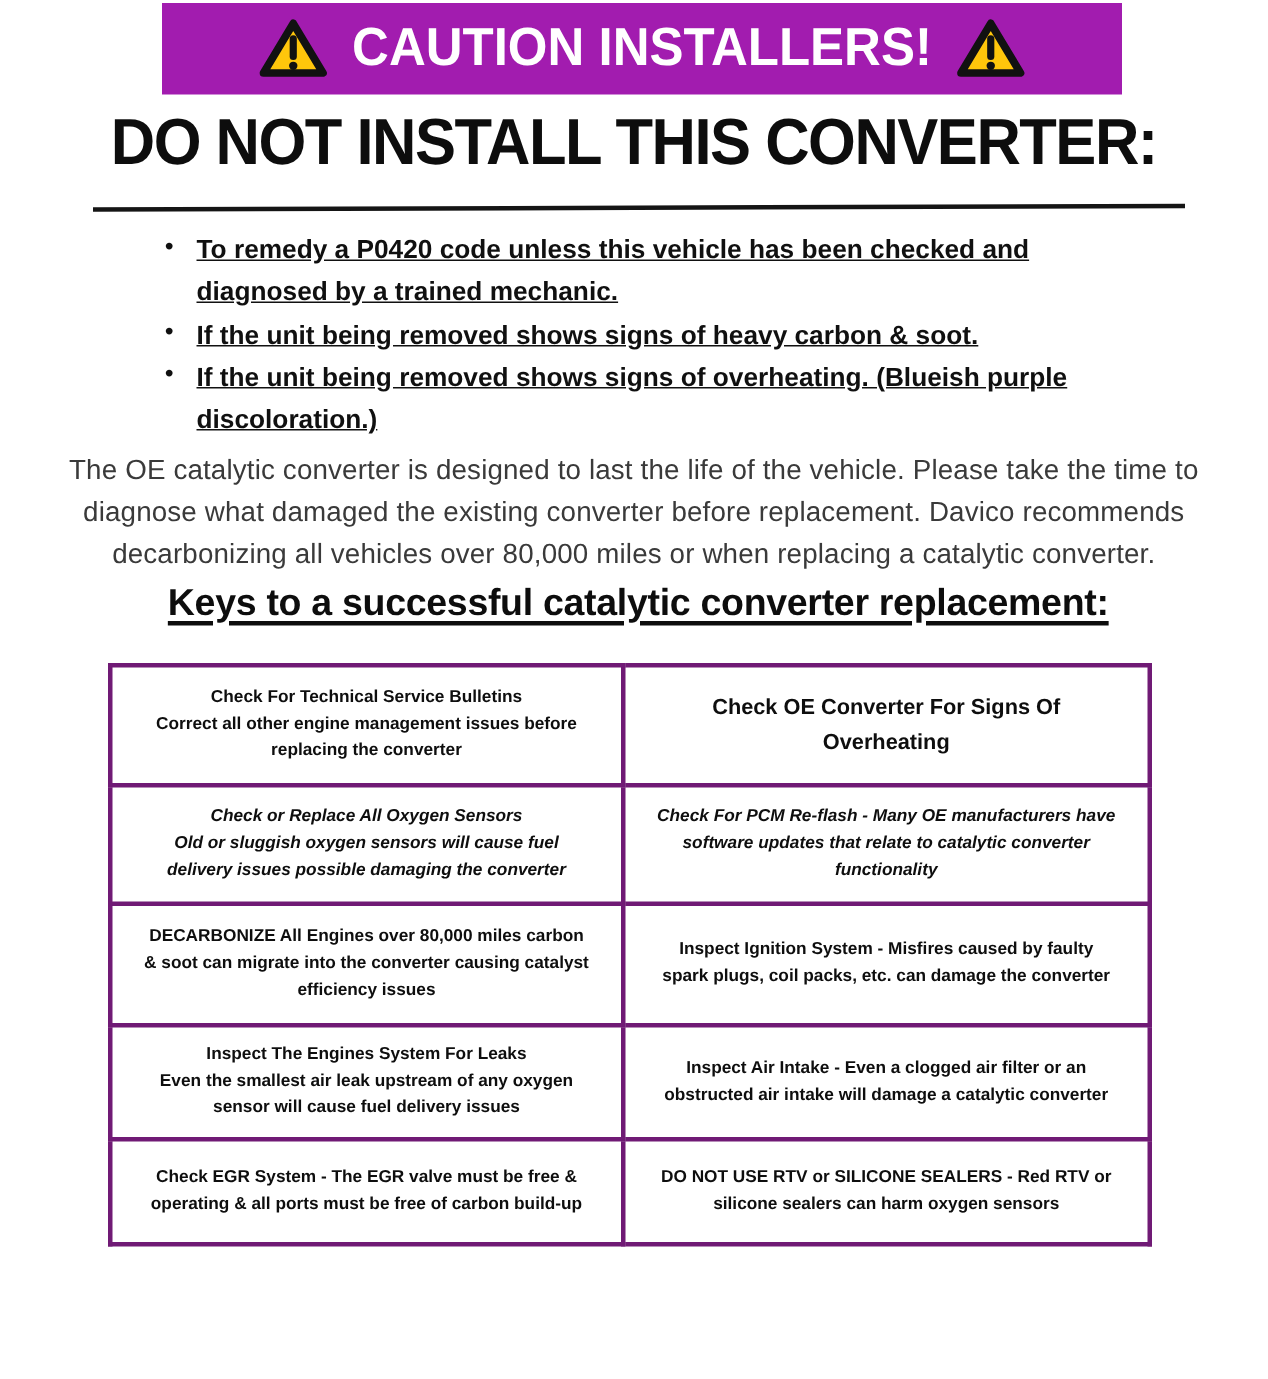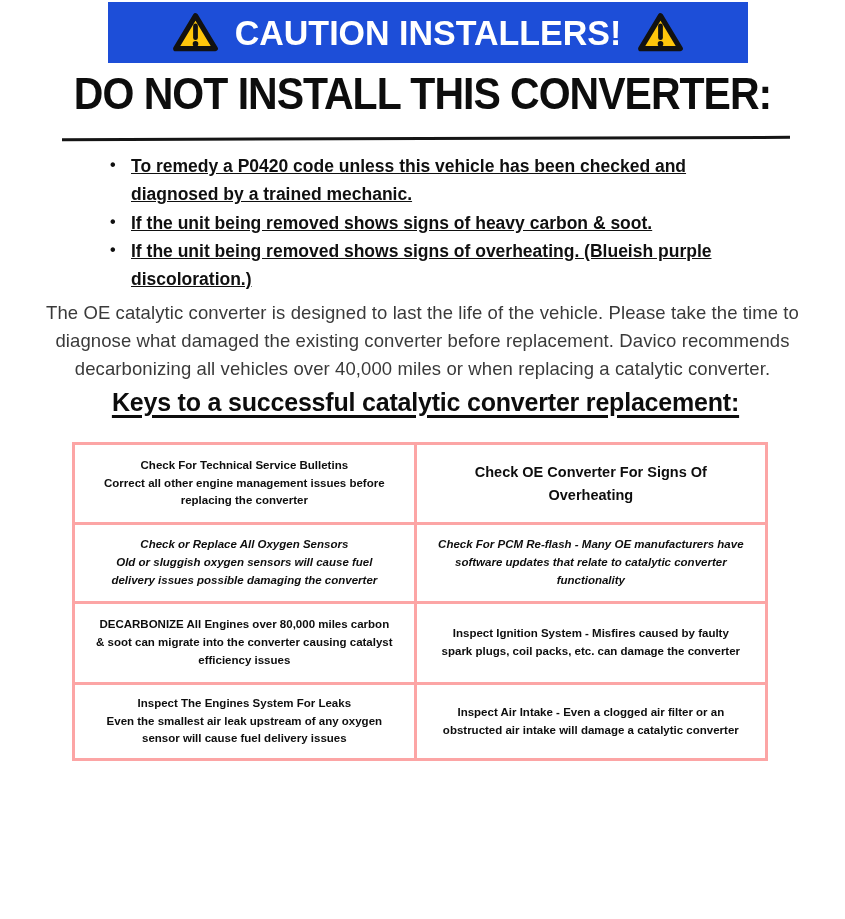--- a/index.html
+++ b/index.html
@@ -13,21 +13,21 @@
     color: #111111;
     overflow: hidden;
     margin: 0 auto;
   }
 
   
   .banner {
     position: absolute;
     left: 108px; top: 2px;
     width: 640px; height: 61px;
-    background: #1d4ed8;
+    background: #a21caf;
     display: flex;
     align-items: center;
     justify-content: center;
     gap: 16px;
   }
   .banner-text {
     color: #ffffff;
     font-size: 34px;
     font-weight: 800;
     letter-spacing: 0px;
@@ -113,21 +113,21 @@
 
   
   .tips-table {
     position: absolute;
     top: 442px; left: 72px;
     width: 696px;
     border-collapse: collapse;
     table-layout: fixed;
   }
   .tips-table td {
-    border: 3px solid #fca5a5;
+    border: 3px solid #701a75;
     text-align: center;
     vertical-align: middle;
     font-size: 11.5px;
     font-weight: 700;
     line-height: 1.55;
     padding: 4px 20px;
     white-space: pre-line;
     color: #0e0e0e;
   }
   .tips-table col.left-col  { width: 49.3%; }
@@ -162,21 +162,21 @@
   <div class="main-heading">DO NOT INSTALL THIS CONVERTER:</div>
 
   <div class="divider"></div>
 
   <ul class="bullets">
     <li>To remedy a P0420 code unless this vehicle has been checked and diagnosed by a trained mechanic.</li>
     <li>If the unit being removed shows signs of heavy carbon &amp; soot.</li>
     <li>If the unit being removed shows signs of overheating. (Blueish purple discoloration.)</li>
   </ul>
 
-  <p class="intro-paragraph">The OE catalytic converter is designed to last the life of the vehicle. Please take the time to diagnose what damaged the existing converter before replacement. Davico recommends decarbonizing all vehicles over 40,000 miles or when replacing a catalytic converter.</p>
+  <p class="intro-paragraph">The OE catalytic converter is designed to last the life of the vehicle. Please take the time to diagnose what damaged the existing converter before replacement. Davico recommends decarbonizing all vehicles over 80,000 miles or when replacing a catalytic converter.</p>
 
   <div class="keys-heading">Keys to a successful catalytic converter replacement:</div>
 
   <table class="tips-table">
     <colgroup>
         <col class="left-col">
         <col class="right-col">
       </colgroup>
     <tbody>
         <tr class="r1">
@@ -191,16 +191,20 @@
     </tr>
     <tr class="r3">
       <td>DECARBONIZE All Engines over 80,000 miles carbon &amp; soot can migrate into the converter causing catalyst efficiency issues</td>
       <td>Inspect Ignition System - Misfires caused by faulty spark plugs, coil packs, etc. can damage the converter</td>
     </tr>
     <tr class="r4">
       <td>Inspect The Engines System For Leaks
 Even the smallest air leak upstream of any oxygen sensor will cause fuel delivery issues</td>
       <td>Inspect Air Intake - Even a clogged air filter or an obstructed air intake will damage a catalytic converter</td>
     </tr>
+    <tr class="r5">
+      <td>Check EGR System - The EGR valve must be free &amp; operating &amp; all ports must be free of carbon build-up</td>
+      <td>DO NOT USE RTV or SILICONE SEALERS - Red RTV or silicone sealers can harm oxygen sensors</td>
+    </tr>
   </tbody>
     </table>
 
 </div>
 
 </body></html>

